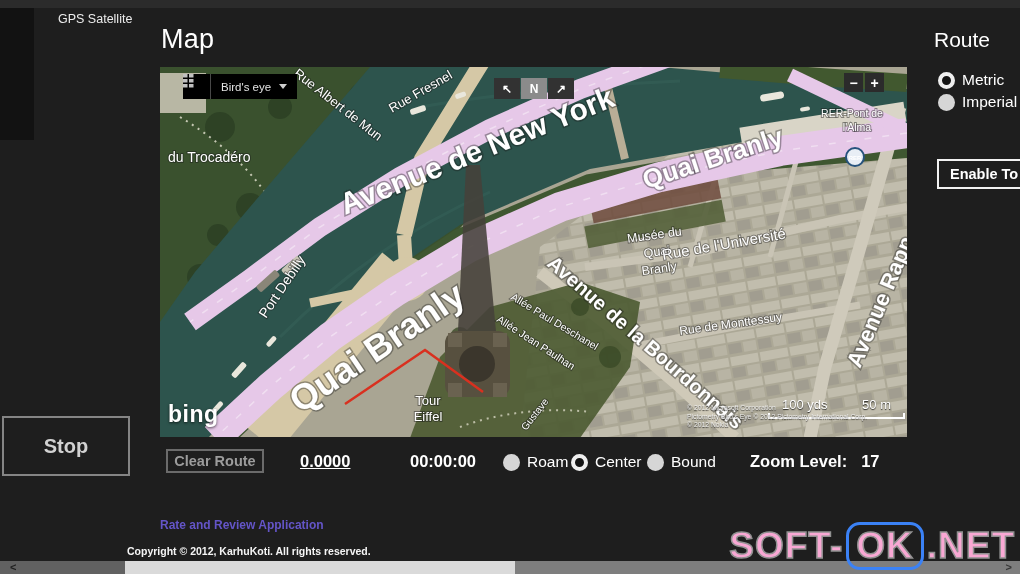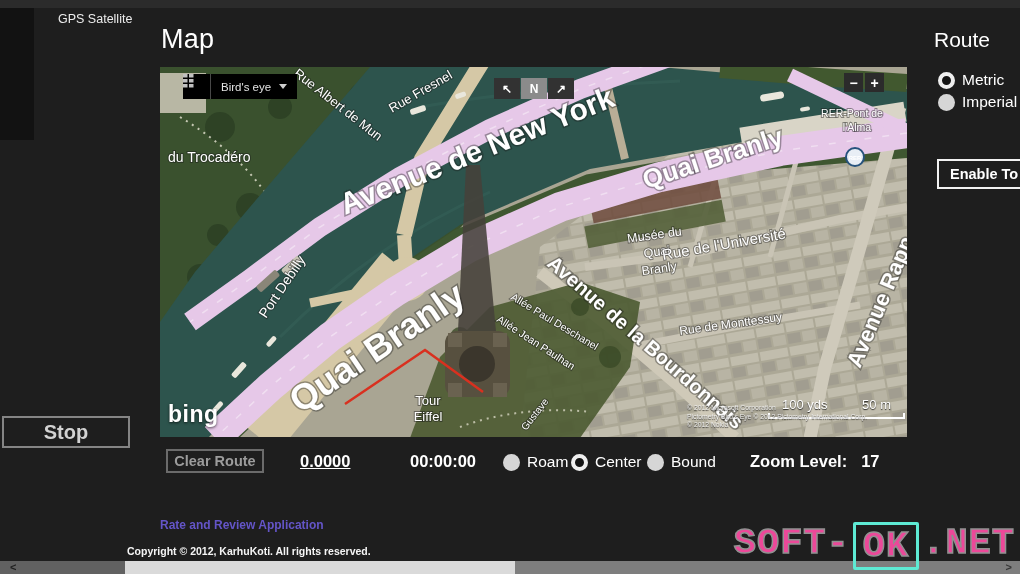--- a/index.html
+++ b/index.html
@@ -46,44 +46,44 @@
   .radio-row{display:flex;align-items:center;gap:7px;color:#fff;}
   .radio{width:17px;height:17px;border-radius:50%;box-sizing:border-box;background:#d6d6d6;flex:0 0 auto;cursor:pointer;}
   .radio.selected{background:#141414;border:4px solid #efefef;}
   .sys-metric{left:938px;top:71px;}
   .sys-imperial{left:938px;top:93px;}
   .radio-label{font-size:15.5px;}
   .enable-btn{left:937px;top:159px;width:112px;height:30px;box-sizing:border-box;border:2px solid #f2f2f2;
     background:transparent;color:#fff;font-size:14.5px;font-weight:bold;display:flex;align-items:center;
     justify-content:flex-start;padding-left:11px;white-space:nowrap;cursor:pointer;}
   
-  .stop-btn{left:2px;top:416px;width:128px;height:32px;box-sizing:border-box;border:2px solid #858585;
+  .stop-btn{left:2px;top:416px;width:128px;height:60px;box-sizing:border-box;border:2px solid #858585;
     color:#d2d2d2;font-size:20px;font-weight:bold;display:flex;align-items:center;justify-content:center;cursor:pointer;}
   .clear-btn{left:166px;top:449px;width:98px;height:24px;box-sizing:border-box;border:2px solid #6b6b6b;
     color:#9c9c9c;font-size:14.5px;font-weight:bold;display:flex;align-items:center;justify-content:center;cursor:pointer;}
   .stat{color:#fff;font-size:16.5px;font-weight:bold;}
   .distance{left:300px;top:452px;text-decoration:underline;}
   .time{left:410px;top:452px;}
   .mode-roam{left:503px;top:453px;}
   .mode-center{left:571px;top:453px;}
   .mode-bound{left:647px;top:453px;}
   .zoom-level{left:750px;top:452px;display:flex;gap:14px;}
   
   .rate-link{left:152px;top:518px;font-size:12px;font-weight:bold;color:#6455c8;text-decoration:none;cursor:pointer;padding-left:8px;}
   .copyright{left:127px;top:545px;font-size:10.5px;font-weight:bold;color:#f5f5f5;}
   
   .hscroll{left:0;top:561px;width:1020px;height:13px;background:#7e7e7e;}
   .hscroll .left-zone{position:absolute;left:0;top:0;width:125px;height:13px;background:#616161;
     color:#1f1f1f;font-size:11px;font-weight:bold;line-height:12px;padding-left:10px;box-sizing:border-box;cursor:pointer;}
   .hscroll .thumb{position:absolute;left:125px;top:0;width:390px;height:13px;background:#dadada;cursor:pointer;}
   .hscroll .right-arrow{position:absolute;right:8px;top:0;color:#383838;font-size:11px;font-weight:bold;line-height:13px;cursor:pointer;}
   
-  .watermark{right:5px;bottom:4px;z-index:60;font-size:37px;font-weight:bold;color:#ec4899;
-    -webkit-text-stroke:1.5px #919191;letter-spacing:1px;display:flex;align-items:flex-start;font-family:Liberation Mono, monospace;}
-  .watermark .ok-box{border:3px solid #5eead4;border-radius:2px;padding:0 7px;margin:0 3px;}
+  .watermark{right:5px;bottom:4px;z-index:60;font-size:37px;font-weight:bold;color:#f9a8d4;
+    -webkit-text-stroke:1.5px #919191;letter-spacing:1px;display:flex;align-items:center;}
+  .watermark .ok-box{border:3px solid #3b82f6;border-radius:14px;padding:0 7px;margin:0 3px;}
 </style>
 </head>
 <body>
 
 <div class="abs top-strip"></div>
 <div class="abs corner-block"></div>
 
 <div class="abs app-title">GPS Satellite</div>
 <div class="abs page-title">Map</div>
 

